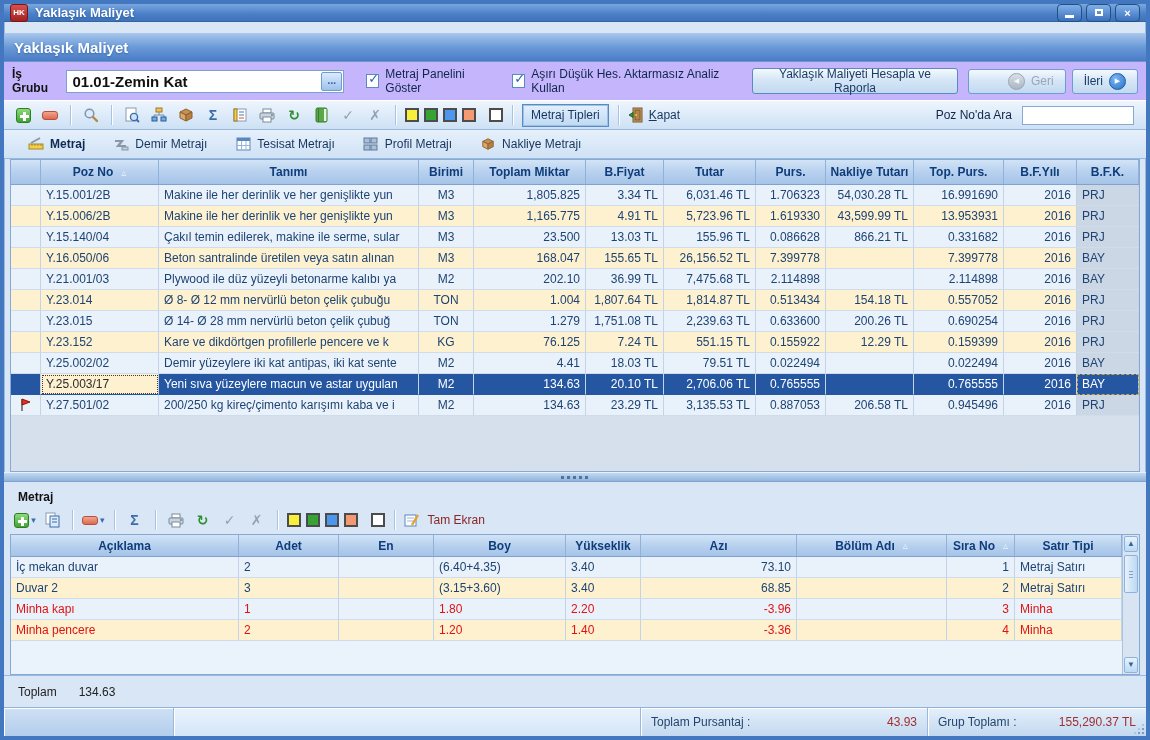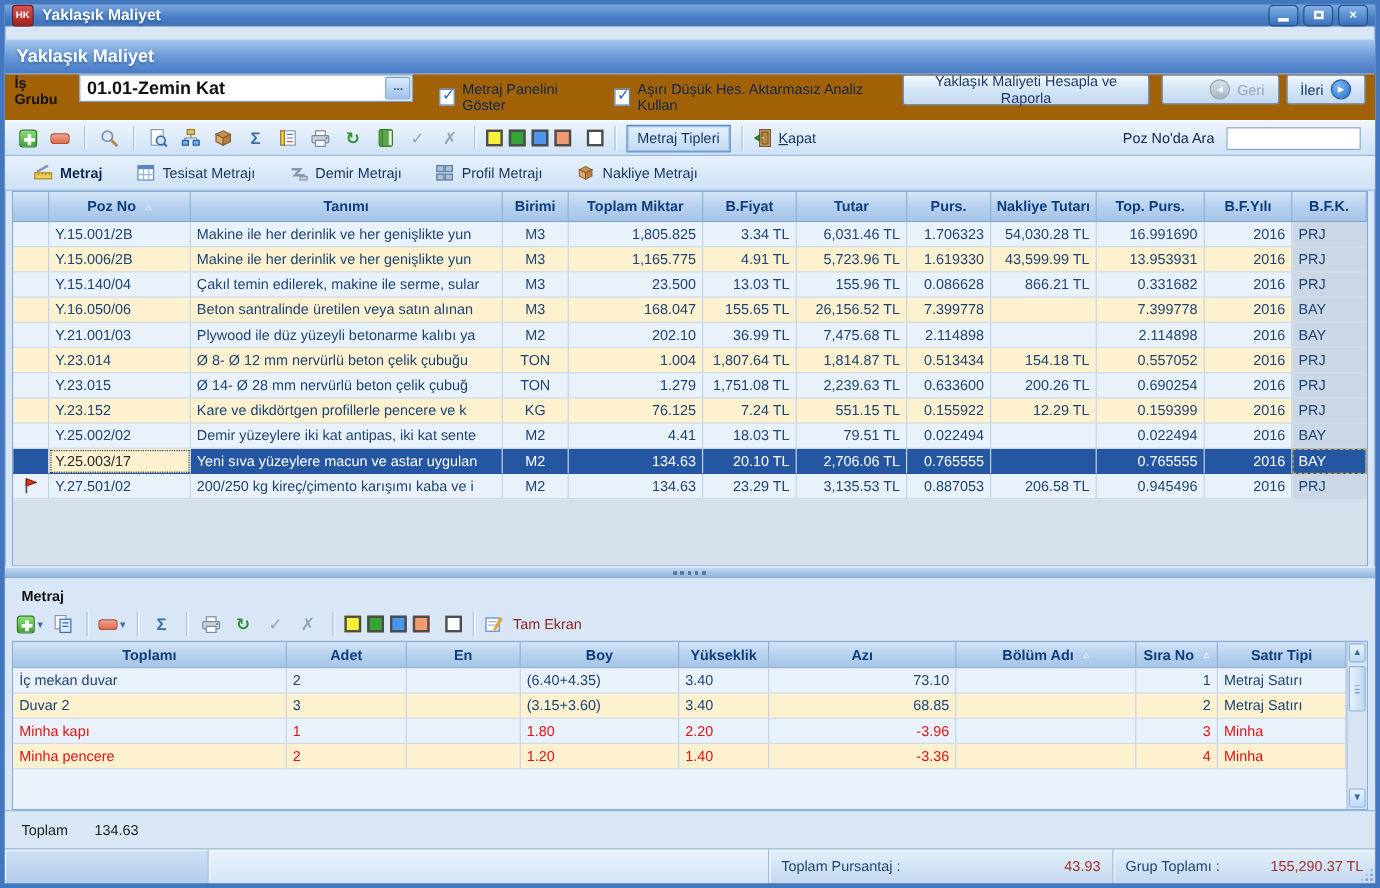--- a/index.html
+++ b/index.html
@@ -22,21 +22,21 @@
     display:inline-flex;align-items:center;justify-content:center;font-size:11px;font-weight:bold;}
   .maxglyph{width:8px;height:7px;border:2px solid #fff;display:inline-block;}
   .minglyph{width:9px;height:3px;background:#fff;display:inline-block;margin-top:7px;}
 
   
   .pagebar{top:29px;height:29px;background:linear-gradient(#a9c7ec,#6b9ad8 50%,#4a7cc6);
     display:flex;align-items:center;padding:0 10px;border-bottom:1px solid #6e96c8;}
   .pagetitle{color:#fff;font-size:15px;font-weight:bold;text-shadow:0 1px 2px #3a6aaa;}
 
   
-  .formrow{top:58px;height:38px;display:flex;padding:0 8px;background:#a16207;}
+  .formrow{top:58px;height:38px;display:flex;align-items:center;padding:0 8px;background:#c4b5fd;}
   .lbl{font-size:12px;font-weight:bold;color:#111;}
   .combo{width:302px;height:23px;background:#fff;border:1px solid #7aa0cc;display:flex;align-items:center;margin-left:8px;}
   .combo .val{flex:1;padding:0 6px;font-weight:bold;font-size:15px;color:#111;white-space:nowrap;overflow:hidden;}
   .combo .drop{width:21px;height:19px;margin:1px;background:linear-gradient(#dceafc,#9dc2ec);
     border:1px solid #6f9ccf;border-radius:2px;color:#2a5a9a;font-weight:bold;
     font-size:10px;line-height:15px;text-align:center;}
   .cbwrap{display:flex;align-items:center;gap:6px;}
   .cb{width:14px;height:14px;background:#fff;border:1px solid #5a8ac0;position:relative;display:inline-block;}
   .cb .tick{position:absolute;left:1px;top:-4px;color:#2a62b8;font-weight:bold;font-size:13px;}
   .cblabel{font-size:12px;color:#10264a;}
@@ -339,38 +339,38 @@
             <line x1="7" y1="7" x2="7" y2="9" stroke="#a8862a"></line>
             <line x1="10" y1="7" x2="10" y2="9" stroke="#a8862a"></line>
             <line x1="13" y1="7" x2="13" y2="9" stroke="#a8862a"></line>
             <line x1="3" y1="6" x2="12" y2="1" stroke="#8a97a8" stroke-width="2"></line>
           </svg>
       </span>
       <span>Metraj</span>
     </span>
     <span class="tab">
       <span class="ticon">
+        <svg width="16" height="14" viewBox="0 0 16 14">
+            <polyline points="2,4 9,4 5,9 13,9" fill="none" stroke="#8a97a8" stroke-width="2.2"></polyline>
+            <rect x="9" y="10" width="6" height="3" fill="#c2ccd8" stroke="#8a97a8"></rect>
+          </svg>
+      </span>
+      <span>Demir Metrajı</span>
+    </span>
+    <span class="tab">
+      <span class="ticon">
         <svg width="15" height="14" viewBox="0 0 15 14">
             <rect x="1" y="1" width="13" height="12" fill="#fff" stroke="#5a86c0"></rect>
             <rect x="1" y="1" width="13" height="3" fill="#5a86c0"></rect>
             <line x1="5.5" y1="4" x2="5.5" y2="13" stroke="#9ab4d8"></line>
             <line x1="10" y1="4" x2="10" y2="13" stroke="#9ab4d8"></line>
             <line x1="1" y1="8.5" x2="14" y2="8.5" stroke="#9ab4d8"></line>
           </svg>
       </span>
       <span>Tesisat Metrajı</span>
-    </span>
-    <span class="tab">
-      <span class="ticon">
-        <svg width="16" height="14" viewBox="0 0 16 14">
-            <polyline points="2,4 9,4 5,9 13,9" fill="none" stroke="#8a97a8" stroke-width="2.2"></polyline>
-            <rect x="9" y="10" width="6" height="3" fill="#c2ccd8" stroke="#8a97a8"></rect>
-          </svg>
-      </span>
-      <span>Demir Metrajı</span>
     </span>
     <span class="tab">
       <span class="ticon">
         <svg width="15" height="14" viewBox="0 0 15 14">
             <rect x="1" y="1" width="6" height="5" fill="#aebfd4" stroke="#5a7ba0"></rect>
             <rect x="8" y="1" width="6" height="5" fill="#aebfd4" stroke="#5a7ba0"></rect>
             <rect x="1" y="8" width="6" height="5" fill="#aebfd4" stroke="#5a7ba0"></rect>
             <rect x="8" y="8" width="6" height="5" fill="#aebfd4" stroke="#5a7ba0"></rect>
           </svg>
       </span>
@@ -652,21 +652,21 @@
             <line x1="3" y1="5" x2="10" y2="5" stroke="#9ab4d8"></line>
             <line x1="3" y1="8" x2="10" y2="8" stroke="#9ab4d8"></line>
             <line x1="14" y1="2" x2="8" y2="12" stroke="#e8a030" stroke-width="2.4"></line>
           </svg>
         <span class="fslabel">Tam Ekran</span>
       </span>
     </div>
     <div class="bgrid">
       <div class="bhead bcols" id="bh">
           <div>
-            <span>Toplamı</span>
+            <span>Açıklama</span>
           </div>
           <div>
             <span>Adet</span>
           </div>
           <div>
             <span>En</span>
           </div>
           <div>
             <span>Boy</span>
           </div>

